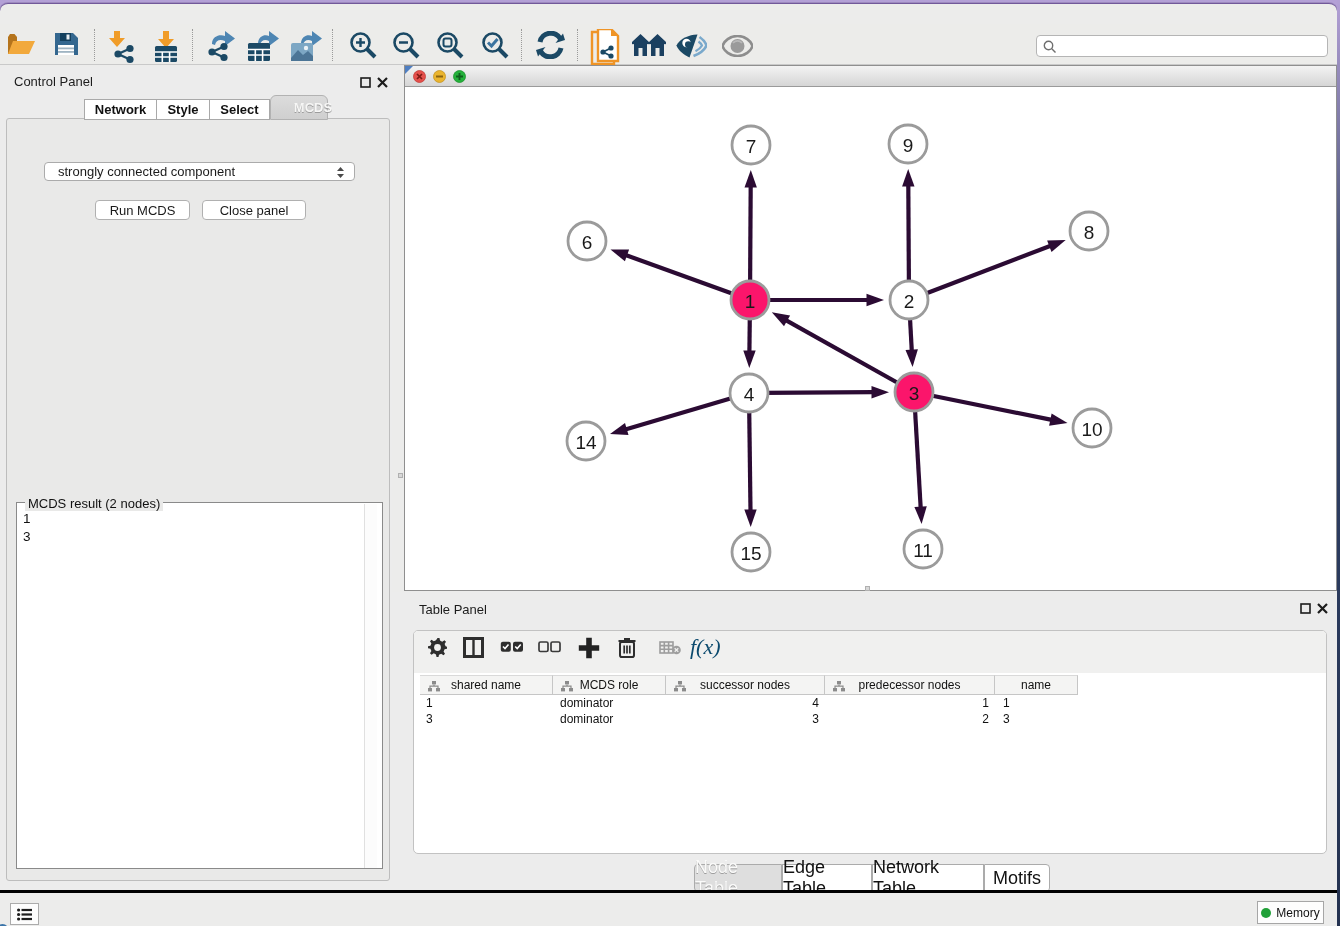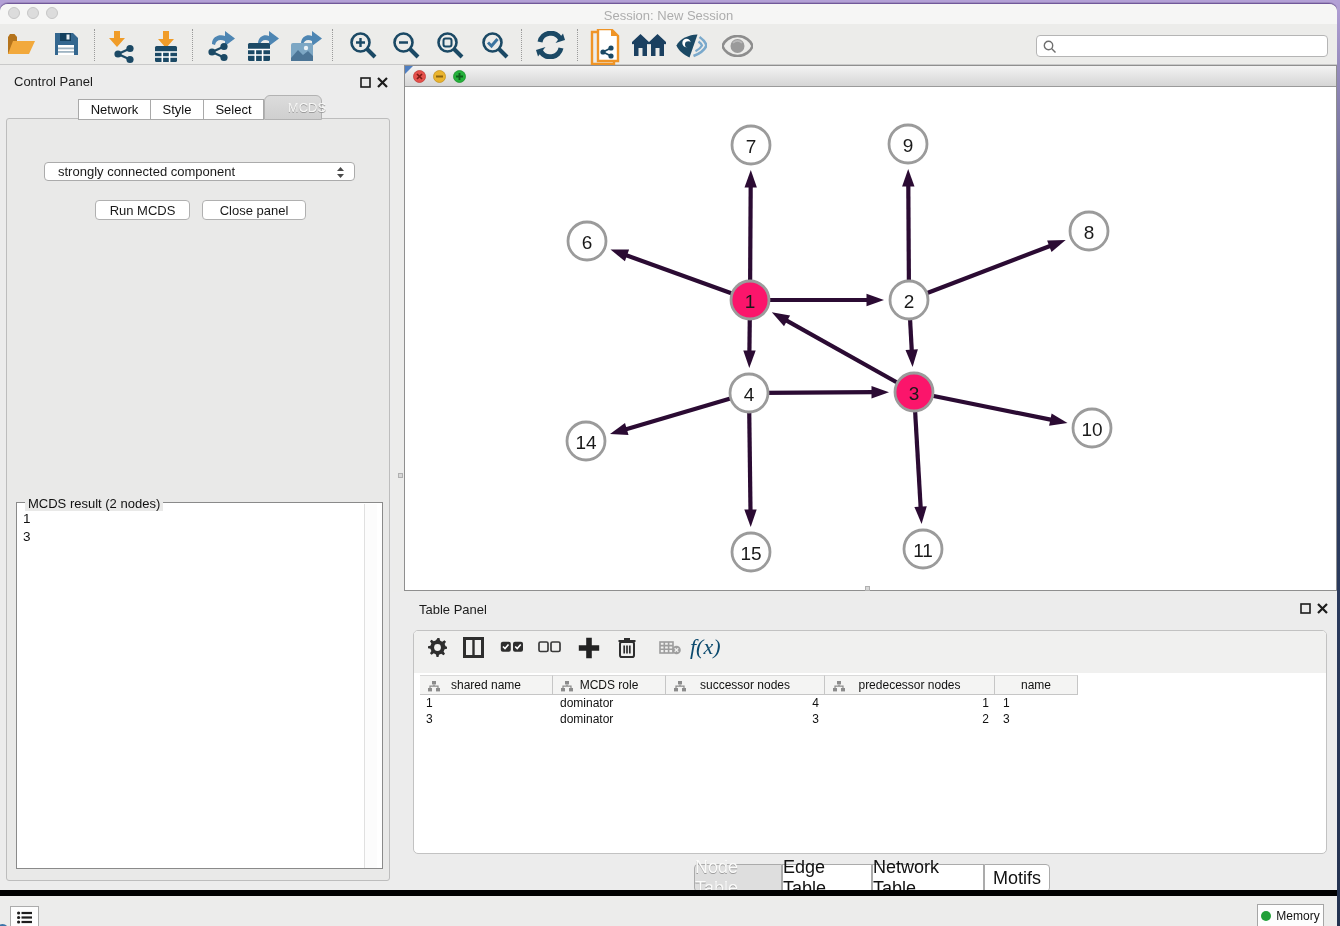--- a/index.html
+++ b/index.html
@@ -20,21 +20,21 @@
  border-bottom:1px solid #c9c9c9;}
 .sep{position:absolute;top:5px;height:32px;width:0;border-left:1px dotted #9a9a9a;}
 .ticon{position:absolute;top:0;}
 #searchbox{position:absolute;left:1036px;top:31px;width:292px;height:22px;background:#fff;
  border:1px solid #b5b5b5;border-radius:4px;}
 
 #cpanel{position:absolute;left:0;top:63px;width:392px;height:824px;background:#ececec;}
 #cp-title{position:absolute;left:14px;top:7px;font-size:13px;color:#1c1c1c;}
 #cp-body{position:absolute;left:6px;top:51px;width:384px;height:763px;
  background:#e9e9e8;border:1px solid #bdbdbd;border-radius:3px;}
-.tabrow{position:absolute;top:32px;left:78px;height:21px;display:flex;z-index:3;}
+.tabrow{position:absolute;top:32px;left:84px;height:21px;display:flex;z-index:3;font-weight:bold;}
 .tab{height:21px;background:#fff;border:1px solid #a9a9a9;border-left:none;
  font-size:13px;color:#111;display:flex;align-items:center;justify-content:center;}
 .tab.first{border-left:1px solid #a9a9a9;}
 .tab.sel{background:linear-gradient(#dcdcdc,#cfcfcf);border-radius:6px 6px 0 0;
  border:1px solid #b2b2b2;color:#f7f7f6;text-shadow:0 1px 0 #9c9c9c;height:25px;margin-top:-4px;padding-left:28px;}
 #optlabel{position:absolute;left:0;top:72px;width:392px;text-align:center;font-size:13px;color:#1a1a1a;}
 #dropdown{position:absolute;left:44px;top:95px;width:311px;height:19px;background:#fff;
  border:1px solid #ababab;border-radius:4px;font-size:13px;color:#1a1a1a;
  display:flex;align-items:center;padding-left:13px;}
 .btn{position:absolute;top:133px;height:20px;background:#fff;border:1px solid #b0b0b0;
@@ -68,37 +68,31 @@
 #thead{position:absolute;left:6px;top:44px;height:20px;display:flex;font-size:12px;color:#111;}
 .th{background:#f4f4f3;border-right:1px solid #c6c6c6;border-bottom:1px solid #c6c6c6;
  border-top:1px solid #d9d9d9;position:relative;display:flex;align-items:center;justify-content:center;}
 .trow{position:absolute;left:0;height:16px;font-size:12px;color:#111;}
 .trow span{position:absolute;top:1px;}
 
 .btab{position:absolute;top:272px;height:28px;background:#fff;border:1px solid #ababab;
  font-size:18px;color:#111;display:flex;align-items:center;justify-content:center;}
 
 #statusbar{position:absolute;left:0;top:886px;width:1338px;height:37px;background:#ececeb;
- border-top:6px solid #000000;}
+ border-top:3px solid #000000;}
 #listbtn{position:absolute;left:10px;top:10px;width:29px;height:22px;background:#fdfdfd;
  border:1px solid #ababab;display:flex;align-items:center;justify-content:center;}
 #membtn{position:absolute;right:14px;top:8px;width:67px;height:23px;background:#fdfdfd;
  border:1px solid #a6a6a6;font-size:12px;color:#111;display:flex;align-items:center;justify-content:center;gap:5px;}
 #membtn .gdot{width:10px;height:10px;border-radius:50%;background:#21a038;display:inline-block;}
 .grip{position:absolute;width:5px;height:5px;background:#d8d8d8;border:1px solid #b0b0b0;}
 </style></head>
 <body>
 <div id="desktop-top"></div>
 <div id="appwin">
-  <div id="titlebar">
-    <div class="tl" style="left:8px;"></div>
-    <div class="tl" style="left:27px;"></div>
-    <div class="tl" style="left:46px;"></div>
-    <div id="title-text">Session: New Session</div>
-  </div>
   <div id="toolbar">
     <svg class="ticon" style="left:6px;top:6px;" width="31" height="30" viewBox="0 0 31 30">
       <path d="M2 7 L2 24 L11 24 L11 7 L8.5 4 L4 4 Z" fill="#b5741c"></path>
       <path d="M2 24 L7 11 L29 11 L23 24 Z" fill="#f2a93c"></path>
     </svg>
     <svg class="ticon" style="left:52px;top:6px;" width="28" height="28" viewBox="0 0 28 28">
       <path d="M3 3 h18 l5 5 v17 h-23 z" fill="#34678f"></path>
       <rect x="8" y="3" width="11" height="8" fill="#14405e"></rect>
       <rect x="14.5" y="4.5" width="3" height="5" fill="#e8eef2"></rect>
       <rect x="6" y="15" width="16" height="10" fill="#fff"></rect>

